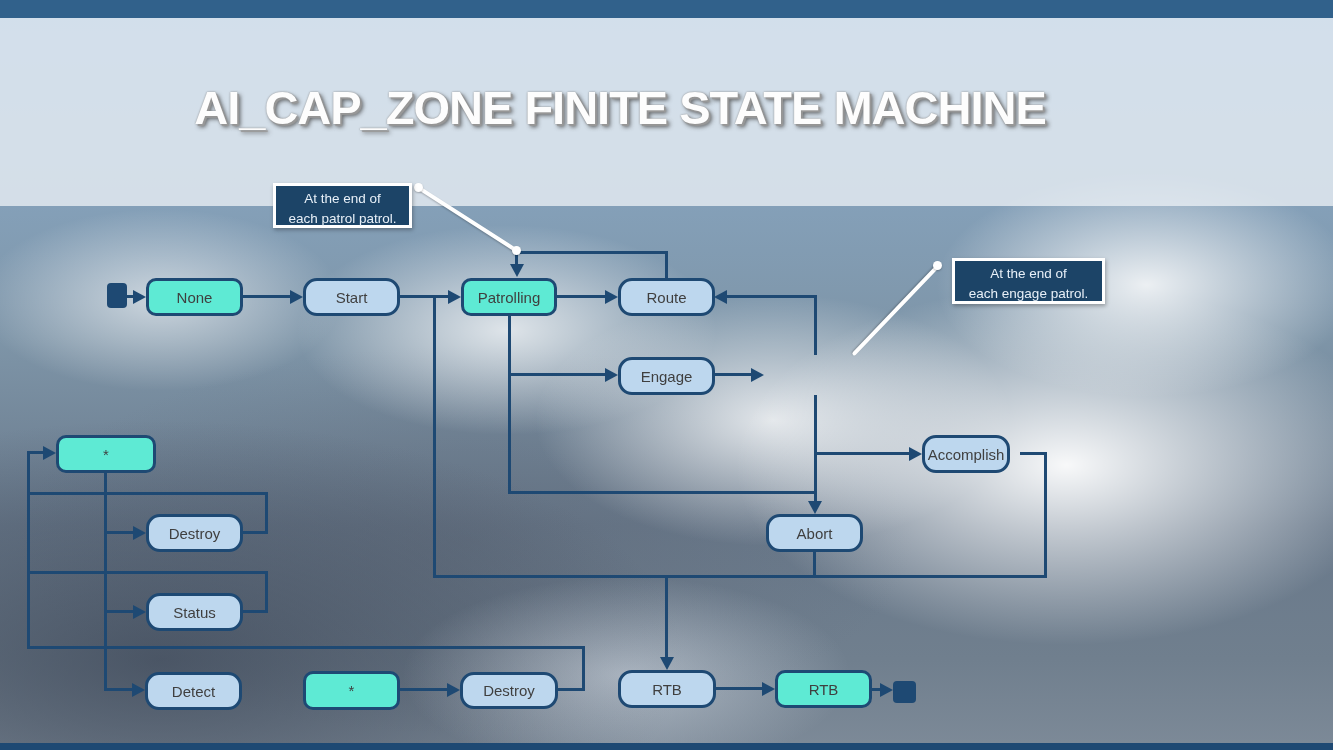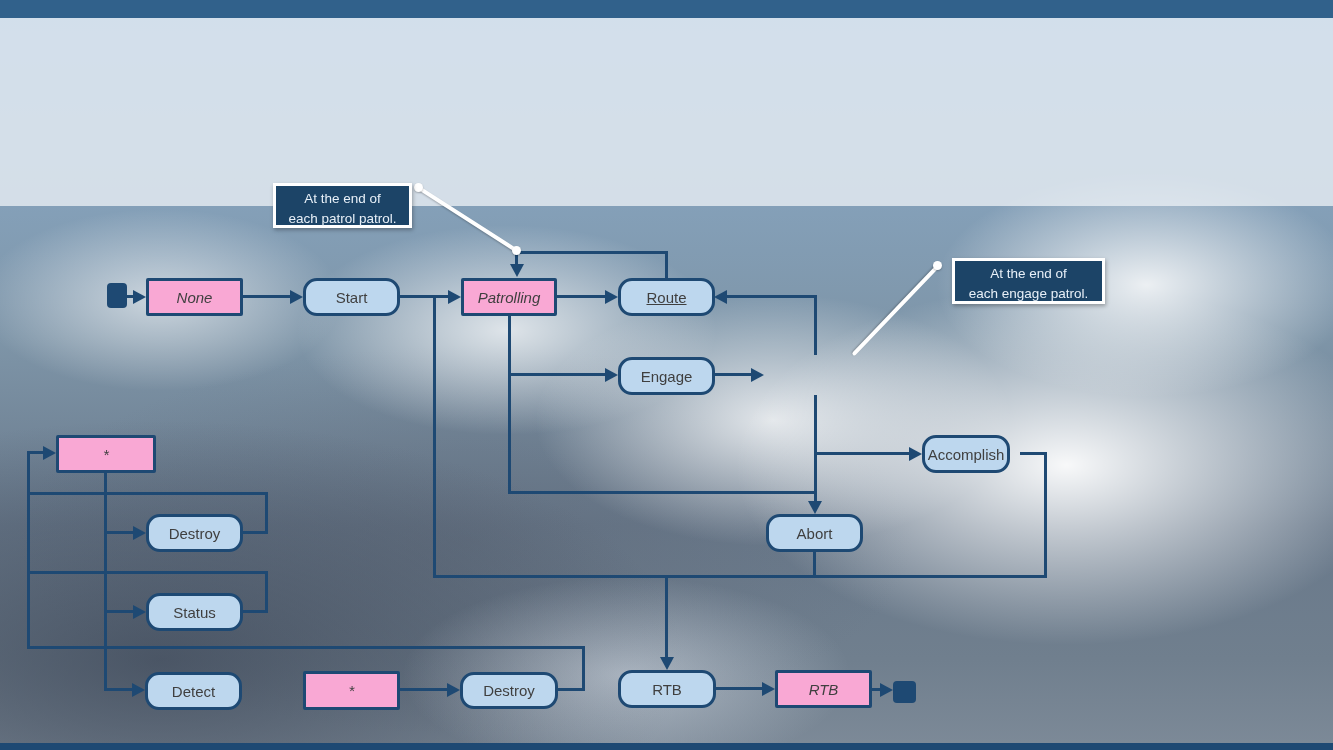--- a/index.html
+++ b/index.html
@@ -40,36 +40,37 @@
   .arr-d{position:absolute;width:0;height:0;border-left:7px solid transparent;border-right:7px solid transparent;border-top:13px solid var(--navy);}
   
   .leader{position:absolute;height:4px;background:#fff;transform-origin:0 50%;border-radius:2px;
     box-shadow:0 1px 2px rgba(0,0,0,.25);}
   .dot{position:absolute;width:9px;height:9px;border-radius:50%;background:#fff;
     box-shadow:0 1px 2px rgba(0,0,0,.25);}
   
   .node{position:absolute;display:flex;align-items:center;justify-content:center;
     box-sizing:border-box;border:3px solid var(--navy);font-size:15px;color:#3f3f3f;}
   .node.blue{background:var(--blue-fill);border-radius:14px;}
-  .node.white{background:#f9a8d4;border-radius:2px;font-style:italic;}
+  .node.white{background:#5eead4;border-radius:10px;}
   .marker{position:absolute;background:var(--navy);border-radius:4px;}
   
   .callout{position:absolute;box-sizing:border-box;background:var(--callout-bg);
     border:3px solid #fff;color:#e8f0f8;font-size:13.5px;line-height:1.5;text-align:center;
     padding:3px 6px;box-shadow:1px 2px 4px rgba(0,0,0,.3);}
 </style>
 </head>
 <body>
 
 <div id="stage">
   <div class="sky"></div>
   <div class="band-header"></div>
   <div class="bar-top"></div>
   <div class="bar-bottom"></div>
 
+  <div class="slide-title">AI_CAP_ZONE FINITE STATE MACHINE</div>
 
   <div class="h" style="left:127px;top:295px;width:9px;"></div>
   <div class="arr-r" style="left:133px;top:290px;"></div>
 
   <div class="h" style="left:243px;top:295px;width:49px;"></div>
   <div class="arr-r" style="left:290px;top:290px;"></div>
 
   <div class="h" style="left:400px;top:295px;width:50px;"></div>
   <div class="arr-r" style="left:448px;top:290px;"></div>
 
@@ -139,21 +140,21 @@
   <div class="leader" style="left:419px;top:186px;width:117px;transform:rotate(32.7deg);"></div>
   <div class="dot" style="left:414px;top:183px;"></div>
   <div class="dot" style="left:512px;top:246px;"></div>
   <div class="leader" style="left:938px;top:264px;width:123px;transform:rotate(133.7deg);"></div>
   <div class="dot" style="left:933px;top:261px;"></div>
 
   <div class="marker" style="left:107px;top:283px;width:20px;height:25px;"></div>
   <div class="node white" style="left:146px;top:278px;width:97px;height:38px;">None</div>
   <div class="node blue" style="left:303px;top:278px;width:97px;height:38px;">Start</div>
   <div class="node white" style="left:461px;top:278px;width:96px;height:38px;">Patrolling</div>
-  <div class="node blue" style="left:618px;top:278px;width:97px;height:38px;text-decoration:underline;">Route</div>
+  <div class="node blue" style="left:618px;top:278px;width:97px;height:38px;">Route</div>
   <div class="node blue" style="left:618px;top:357px;width:97px;height:38px;">Engage</div>
   <div class="node blue" style="left:922px;top:435px;width:88px;height:38px;">Accomplish</div>
   <div class="node blue" style="left:766px;top:514px;width:97px;height:38px;">Abort</div>
   <div class="node white" style="left:56px;top:435px;width:100px;height:38px;">*</div>
   <div class="node blue" style="left:146px;top:514px;width:97px;height:38px;">Destroy</div>
   <div class="node blue" style="left:146px;top:593px;width:97px;height:38px;">Status</div>
   <div class="node blue" style="left:145px;top:672px;width:97px;height:38px;">Detect</div>
   <div class="node white" style="left:303px;top:671px;width:97px;height:39px;">*</div>
   <div class="node blue" style="left:460px;top:672px;width:98px;height:37px;">Destroy</div>
   <div class="node blue" style="left:618px;top:670px;width:98px;height:38px;">RTB</div>

